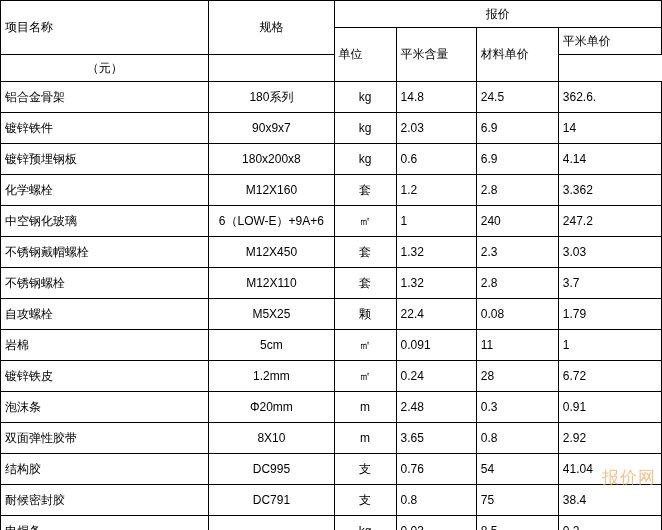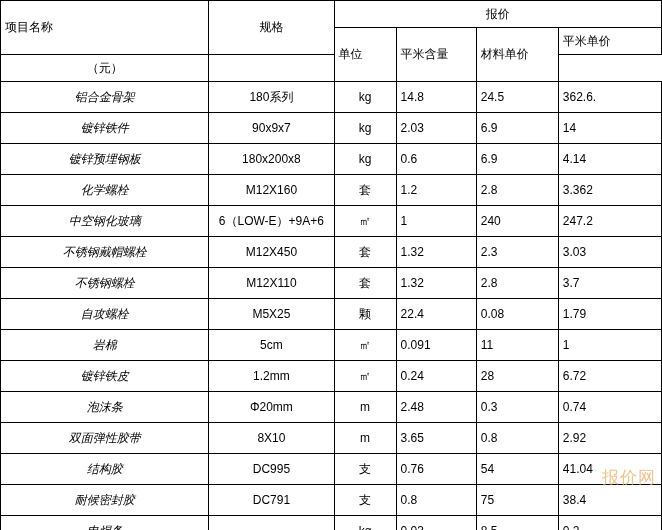--- a/index.html
+++ b/index.html
@@ -49,21 +49,21 @@
     text-align: left;
     vertical-align: middle;
     padding-left: 4px;
     margin-left: 12px;
   }
   td.spec-head { text-align: center; }
   td.unit-yuan { text-align: center; height: 26px; }
 
   
   tr.data-row td { height: 30px; }
-  td.name-cell { text-align: center; padding-left: 4px; font-style: italic; }
+  td.name-cell { text-align: left; padding-left: 4px; }
   td.spec-cell { text-align: center; }
   td.unit-cell { text-align: center; margin-left: 20px; }
   td.num-cell { text-align: left; padding-left: 6px; margin-left: 43px; }
 
   .watermark {
     position: absolute;
     right: 6px;
     bottom: 41px;
     font-size: 17px;
     color: #e8b06a;
@@ -183,21 +183,21 @@
           <td class="num-cell">0.24</td>
           <td class="num-cell">28</td>
           <td class="num-cell">6.72</td>
         </tr>
         <tr class="data-row">
           <td class="name-cell">泡沫条</td>
           <td class="spec-cell">Φ20mm</td>
           <td class="unit-cell">m</td>
           <td class="num-cell">2.48</td>
           <td class="num-cell">0.3</td>
-          <td class="num-cell">0.74</td>
+          <td class="num-cell">0.91</td>
         </tr>
         <tr class="data-row">
           <td class="name-cell">双面弹性胶带</td>
           <td class="spec-cell">8X10</td>
           <td class="unit-cell">m</td>
           <td class="num-cell">3.65</td>
           <td class="num-cell">0.8</td>
           <td class="num-cell">2.92</td>
         </tr>
         <tr class="data-row">

